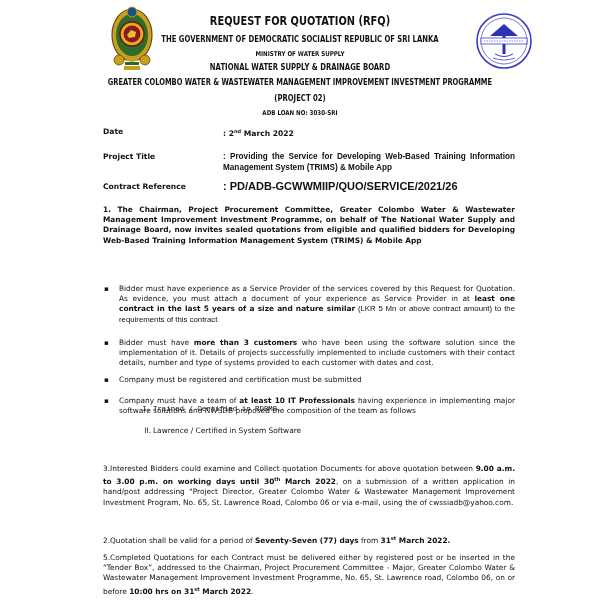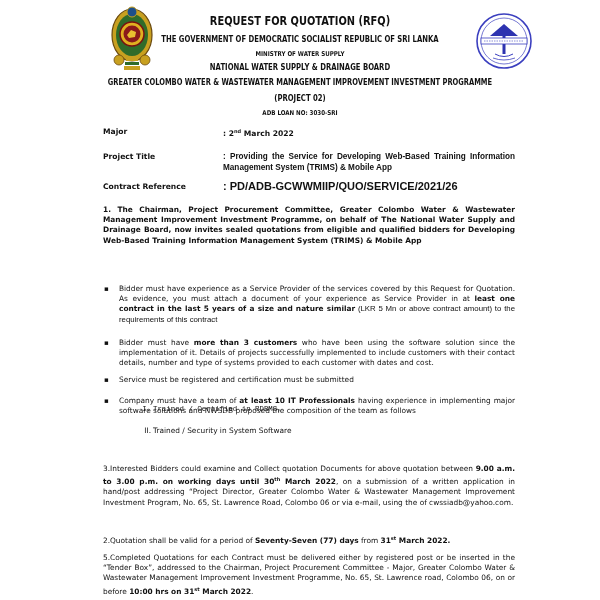--- a/index.html
+++ b/index.html
@@ -85,21 +85,21 @@
 
   <div class="hdr h1">REQUEST FOR QUOTATION (RFQ)</div>
   <div class="hdr h2">THE GOVERNMENT OF DEMOCRATIC SOCIALIST REPUBLIC OF SRI LANKA</div>
   <div class="hdr h3">MINISTRY OF WATER SUPPLY</div>
   <div class="hdr h4">NATIONAL WATER SUPPLY &amp; DRAINAGE BOARD</div>
   <div class="hdr h5">GREATER COLOMBO WATER &amp; WASTEWATER MANAGEMENT IMPROVEMENT INVESTMENT PROGRAMME</div>
   <div class="hdr h6">(PROJECT 02)</div>
   <div class="hdr h7">ADB LOAN NO: 3030-SRI</div>
 
   <div class="meta-row date">
-    <span class="lbl">Major</span>
+    <span class="lbl">Date</span>
     <span class="val"><span>: 2</span><sup>nd</sup><span> March 2022</span></span>
   </div>
 
   <div class="meta-row title">
     <span class="lbl">Project Title</span>
     <span class="val">:  Providing the Service for Developing Web-Based Training Information Management System (TRIMS) &amp; Mobile App</span>
   </div>
 
   <div class="meta-row ref">
     <span class="lbl">Contract Reference</span>
@@ -113,30 +113,30 @@
     <span class="t">Bidder must have experience as a Service Provider of the services covered by this Request for Quotation. As evidence, you must attach a document of your experience as Service Provider in at </span><b>least one contract in the last 5 years of a size and nature similar</b><span class="tail"> (LKR 5 Mn or above contract amount) to the requirements of this contract</span>
   </div>
 
   <div class="bullet b2">
     <span class="dot">▪</span>
     <span>Bidder must have </span><b>more than 3 customers</b><span> who have been using the software solution since the implementation of it. Details of projects successfully implemented to include customers with their contact details, number and type of systems provided to each customer with dates and cost.</span>
   </div>
 
   <div class="bullet b3">
     <span class="dot">▪</span>
-    <span> Service must be registered and certification must be submitted</span>
+    <span> Company must be registered and certification must be submitted</span>
   </div>
 
   <div class="bullet b4">
     <span class="dot">▪</span>
     <span>Company must have a team of </span><b>at least 10 IT Professionals</b><span> having experience in implementing major software solutions and NWSDB proposed the composition of the team as follows</span>
   </div>
 
   <div class="roman r1"><span class="num">I.</span><span>Trained / Certified in RDBMS,</span></div>
-  <div class="roman r2"><span class="num">II.</span><span>Trained / Security in System Software</span></div>
+  <div class="roman r2"><span class="num">II.</span><span>Lawrence / Certified in System Software</span></div>
 
   <div class="para p3">
     <span>3.Interested Bidders could examine and Collect quotation Documents for above quotation between </span><b>9.00 a.m. to 3.00 p.m. on working days until 30</b><b><sup>th</sup></b><b> March 2022</b><span>, on a submission of a written application in hand/post addressing “Project Director, Greater Colombo Water &amp; Wastewater Management Improvement Investment Program, No. 65, St. Lawrence Road, Colombo 06 or via e-mail, using the of cwssiadb@yahoo.com.</span>
   </div>
 
   <div class="para p4">
     <span>2.Quotation shall be valid for a period of </span><b>Seventy-Seven (77) days</b><span> from </span><b>31</b><b><sup>st</sup></b><b> March 2022.</b>
   </div>
 
   <div class="para p5">

